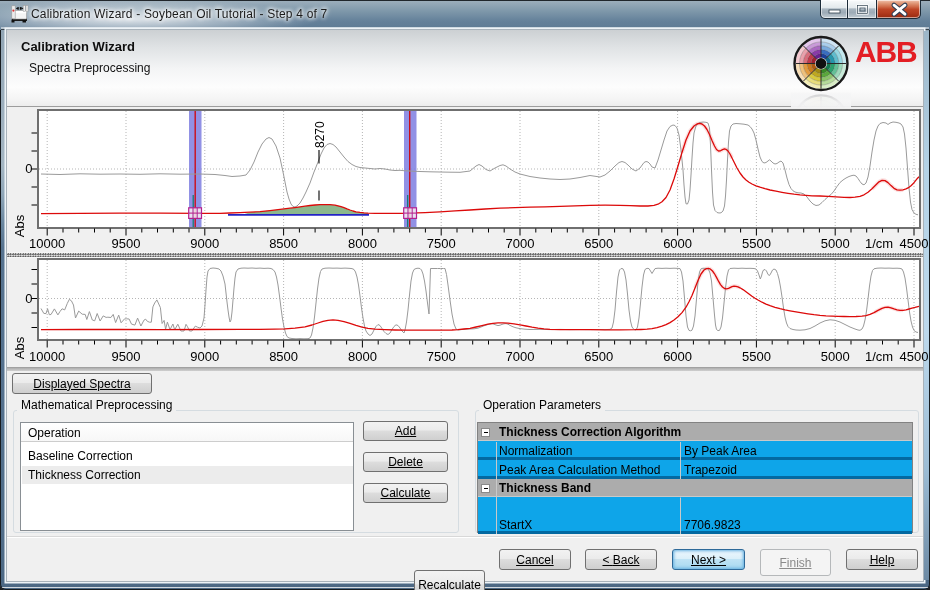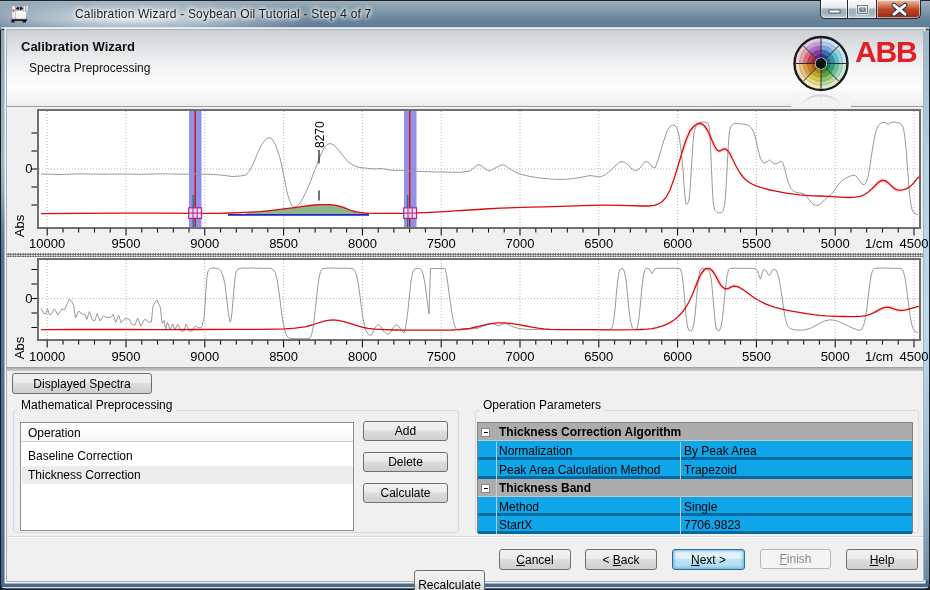--- a/index.html
+++ b/index.html
@@ -4,21 +4,21 @@
 html,body{width:930px;height:590px;overflow:hidden;background:#1e1e1e;font-family:"Liberation Sans",sans-serif}
 #win{position:absolute;left:0;top:0;width:930px;height:590px;border-radius:6px;overflow:hidden;
  background:linear-gradient(180deg,#8da2b2 0%,#9fb1bf 22%,#a3b5c2 28%,#8ea5b7 33%,#68859e 38%,#567390 42%,#53708d 70%,#506d89 90%,#4c6884 100%);
  box-shadow:inset 0 0 0 1px #171c20;}
 #titlebar{position:absolute;left:0;top:0;width:930px;height:30px;
  background:linear-gradient(180deg,#9fb0bd 0%,#8099ab 35%,#64819a 70%,#5d7a93 100%);}
 #titlebar:before{content:"";position:absolute;left:0;top:0;width:420px;height:30px;
  background:radial-gradient(ellipse 250px 26px at 130px 19px,rgba(255,255,255,.8),rgba(255,255,255,0) 75%);}
 #titlebar:after{content:"";position:absolute;left:0;top:0;width:930px;height:1px;background:rgba(10,14,18,.85);}
 .ttext{position:absolute;left:31px;top:7px;font-size:12px;color:#1b1b1b;letter-spacing:.2px;
- text-shadow:0 0 4px #fff,0 0 4px #fff,0 0 6px #fff;margin-left:44px;}
+ text-shadow:0 0 4px #fff,0 0 4px #fff,0 0 6px #fff;}
 #capbtns{position:absolute;left:820px;top:0;width:101px;height:19px;}
 .cb{position:absolute;top:0;height:19px;border:1px solid #1c2b38;border-top:none;
  background:linear-gradient(180deg,#f8fafb 0%,#e3e9ec 42%,#a9b6c0 50%,#9dabb6 70%,#c2ccd3 100%);
  box-shadow:inset 0 0 0 1px rgba(255,255,255,.55);}
 #cb-min{left:0;width:28px;border-bottom-left-radius:5px;}
 #cb-max{left:28px;width:28px;border-left:none;border-right:none;}
 #cb-close{left:56px;width:45px;border-bottom-right-radius:5px;
  background:linear-gradient(180deg,#f2c3ae 0%,#e09878 18%,#cf6a48 38%,#bd4526 52%,#b23a1e 72%,#96290f 100%);}
 .glyph{position:absolute;left:0;top:0}
 #content{position:absolute;left:7px;top:30px;width:916px;height:551px;background:#f0f0f0;
@@ -33,21 +33,21 @@
 #splitter{position:absolute;left:7px;top:252px;width:916px;height:6px;background:#dedede;
  background-image:radial-gradient(circle at 1.2px 1.2px,#4a4a4a .8px,rgba(0,0,0,0) 1px);background-size:2.5px 2.6px;
  border-top:1px solid #f6f6f6;border-bottom:1px solid #f6f6f6;}
 #chartbg2{position:absolute;left:7px;top:258px;width:916px;height:109px;background:#f0f0f0;}
 #botbg{position:absolute;left:7px;top:370.5px;width:916px;height:210px;background:#f0f0f0;}
 svg{position:absolute;overflow:visible}
 text{font-family:"Liberation Sans",sans-serif}
 .btn{position:absolute;border:1px solid #707070;border-radius:3px;
  background:linear-gradient(180deg,#f2f2f2 0%,#ebebeb 45%,#dddddd 50%,#cfcfcf 100%);
  font-size:12px;color:#000;text-align:center;font-family:"Liberation Sans",sans-serif;}
-.btn span{position:relative;top:50%;transform:translateY(-50%);display:block;}
+.btn span{position:relative;top:50%;transform:translateY(-50%);display:block;text-decoration:underline;}
 #grpbox1{position:absolute;left:13px;top:410px;width:446px;height:123px;border:1px solid #d5dce1;border-radius:3px;}
 #grpbox2{position:absolute;left:475px;top:410px;width:444px;height:123px;border:1px solid #d5dce1;border-radius:3px;}
 .grplabel{position:absolute;font-size:12px;color:#000;background:#f0f0f0;padding:0 4px;}
 #listbox{position:absolute;left:20px;top:422px;width:334px;height:109px;border:1px solid #898f94;background:#fff;font-size:12px;}
 #lbheader{position:absolute;left:0;top:0;width:332px;height:19px;border-bottom:1px solid #cdcdcd;
  background:linear-gradient(180deg,#ffffff,#f7f7f7);}
 #propgrid{position:absolute;left:477px;top:422px;width:436px;height:111px;border:1px solid #828282;background:#0ea5e9;font-size:12px;}
 .pghead{position:absolute;left:0;width:434px;height:18px;background:#acacac;font-weight:bold;color:#000;}
 .pgrow{position:absolute;left:0;width:434px;height:18px;border-bottom:3px solid #0369a1;}
 .pgname{position:absolute;left:21px;top:2px;}
@@ -454,24 +454,20 @@
       <div class="pgval">By Peak Area</div>
     </div>
  <div class="pgrow" style="top:37.5px;">
       <div class="pgname">Peak Area Calculation Method</div>
       <div class="pgval">Trapezoid</div>
     </div>
  <div class="pghead" style="top:56px;border-bottom:1px solid #c9c9c9;">
       <div class="minus"></div>
       <div class="pgname" style="font-weight:bold;">Thickness Band</div>
     </div>
- <div class="pgrow" style="top:74.5px;">
-      <div class="pgname">Method</div>
-      <div class="pgval">Single</div>
-    </div>
  <div class="pgrow" style="top:93px;">
       <div class="pgname">StartX</div>
       <div class="pgval">7706.9823</div>
     </div>
  <svg style="left:0;top:0" width="436" height="111" viewBox="0 0 436 111">
   <line x1="18.5" y1="19" x2="18.5" y2="111" stroke="#c9c9c9"></line>
   <line x1="18.5" y1="19" x2="18.5" y2="37.5" stroke="#c9c9c9"></line>
   <line x1="202.5" y1="19" x2="202.5" y2="56" stroke="#c9c9c9"></line>
   <line x1="202.5" y1="74.5" x2="202.5" y2="111" stroke="#c9c9c9"></line>
  </svg>
@@ -482,18 +478,18 @@
   </div>
 <div class="btn" style="left:499px;top:549px;width:72px;height:21px;">
     <span><u>C</u>ancel</span>
   </div>
 <div class="btn" style="left:585px;top:549px;width:72px;height:21px;">
     <span>&lt; <u>B</u>ack</span>
   </div>
 <div class="btn" style="left:672px;top:549px;width:73px;height:21px;background:linear-gradient(180deg,#eef7fd 0%,#dcf0fa 45%,#bfe3f5 50%,#a8d9f0 100%);border:1px solid #2f6a99;box-shadow:inset 0 0 3px 1px #66b1e0;">
     <span><u>N</u>ext &gt;</span>
   </div>
-<div class="btn" style="left:760px;top:549px;width:71px;height:20px;background:#f4f4f4;border:1px solid #b5b8ba;color:#8a8a8a;">
+<div class="btn" style="left:760px;top:549px;width:71px;height:27px;background:#f4f4f4;border:1px solid #b5b8ba;color:#8a8a8a;">
     <span><u>F</u>inish</span>
   </div>
 <div class="btn" style="left:846px;top:549px;width:72px;height:21px;">
     <span><u>H</u>elp</span>
   </div>
 
 </body></html>

